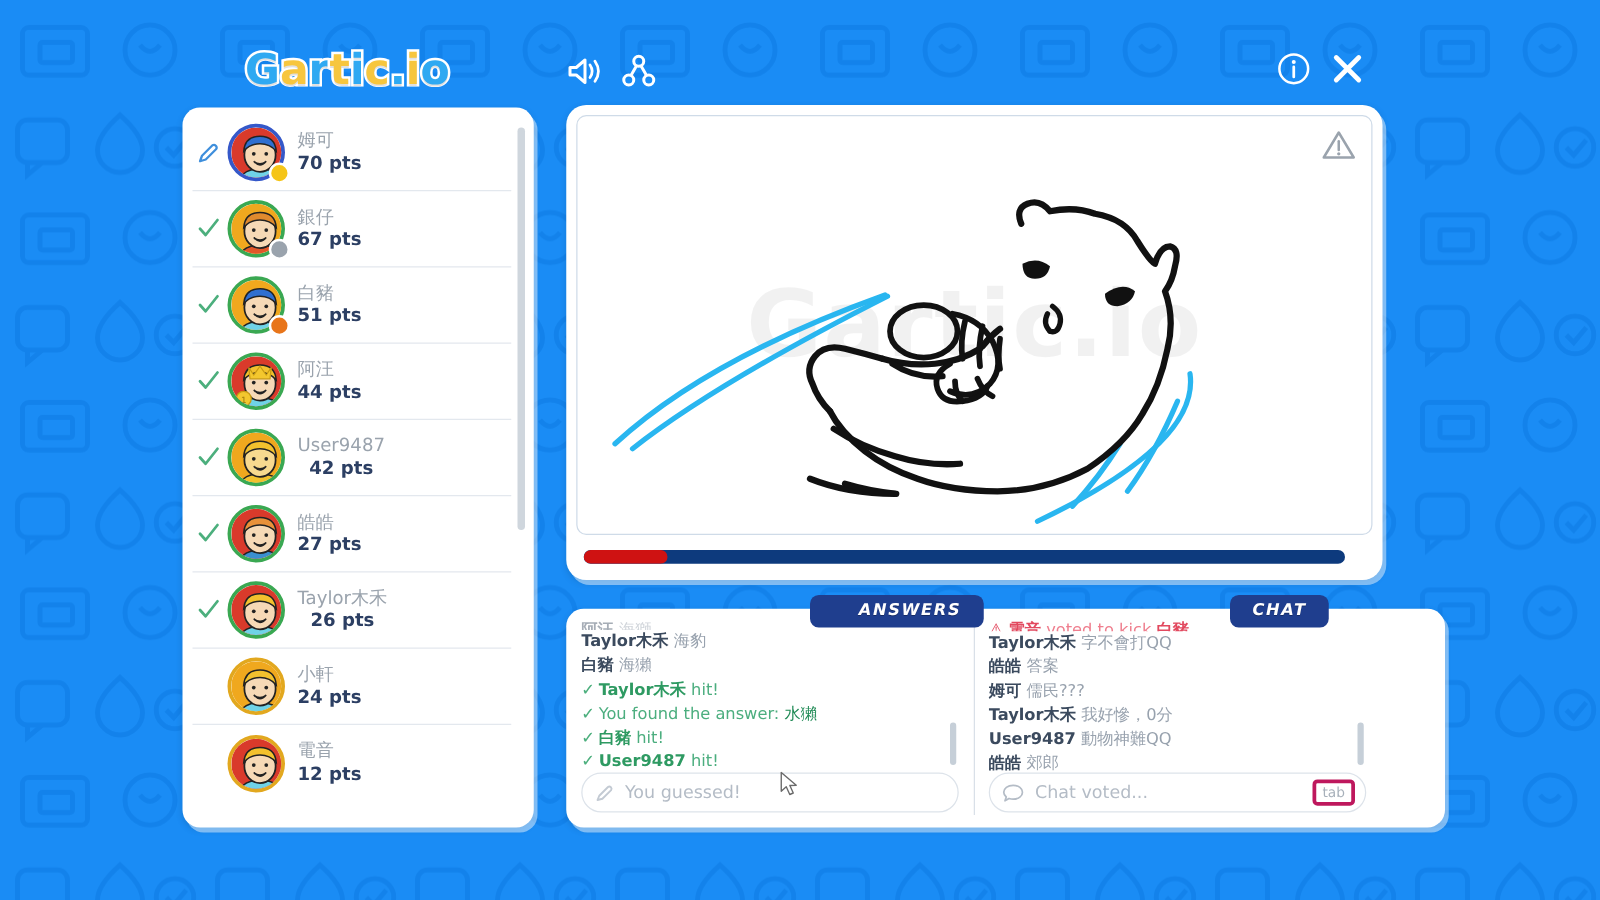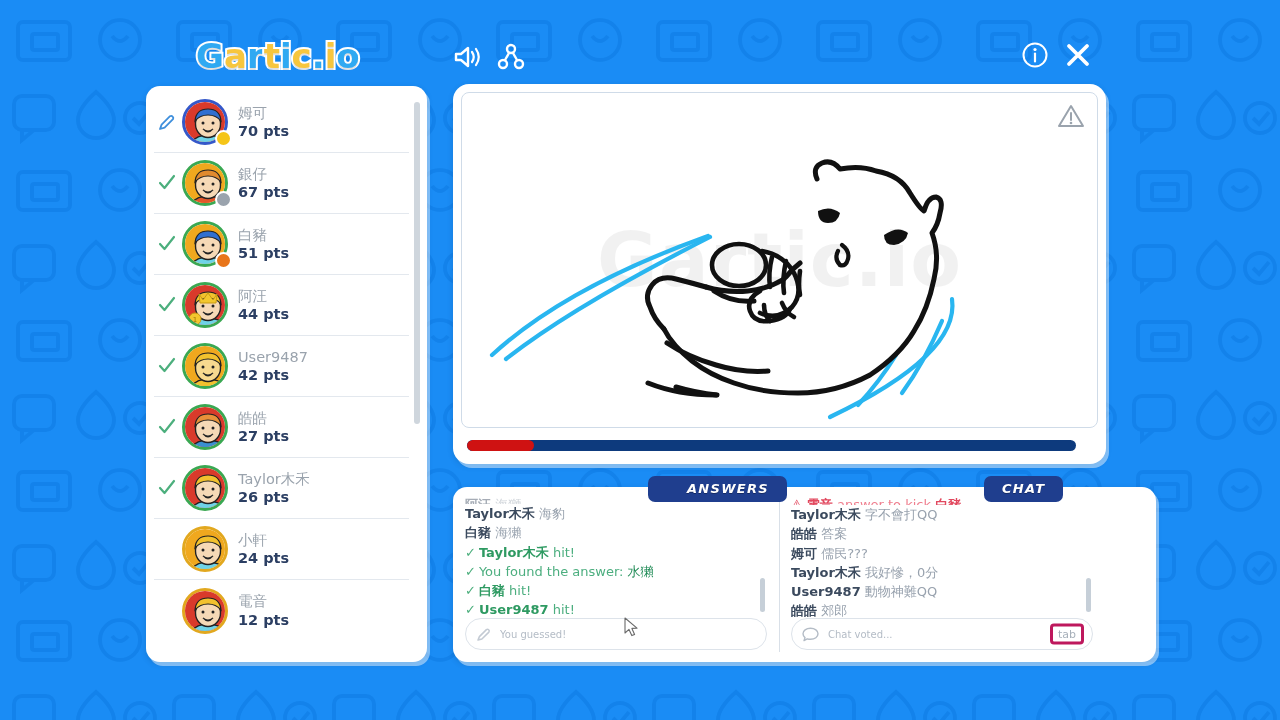--- a/index.html
+++ b/index.html
@@ -83,21 +83,21 @@
   }
   .avatar.ring-blue { border-color: #3558c9; }
   .avatar.ring-yellow { border-color: #e2a81f; }
   .dot {
     position: absolute; right: -4px; bottom: -2px;
     width: 17px; height: 17px; border-radius: 50%;
     border: 2px solid #ffffff;
   }
   .p-text { margin-left: 10px; line-height: 1.12; }
   .p-name { font-size: 14.5px; color: #9aa3ad; font-weight: 500; }
-  .p-pts  { font-size: 14.5px; color: #2c3f63; font-weight: bold; margin-top: 2px; }
+  .p-pts  { font-size: 14.5px; color: #2c3f63; font-weight: bold; margin-top: 2px; text-align: center; }
   #players-scrollbar {
     position: absolute; right: 7px; top: 16px;
     width: 6px; height: 540px;
     background: transparent;
   }
   #players-thumb {
     position: absolute; top: 0; left: 0;
     width: 6px; height: 322px;
     background: #cfd6dd; border-radius: 3px;
   }
@@ -197,21 +197,21 @@
   .input-row {
     height: 32px; margin: 0 0 12px 0;
     border: 1.5px solid #dde3ea;
     border-radius: 16px;
     display: flex; align-items: center;
     padding: 0 10px;
     background: #fff;
     position: relative;
   }
   .input-icon { margin-right: 9px; display: flex; align-items: center; }
-  .input-ph { font-size: 10px; color: #b4bcc6; }
+  .input-ph { font-size: 14px; color: #b4bcc6; }
   .tab-key {
     position: absolute; right: 8px; top: 50%; transform: translateY(-50%);
     font-size: 11px; color: #a7b0ba;
     border: 3px solid #be185d; border-radius: 4px;
     padding: 1px 5px;
   }
 
   
   #cursor { position: absolute; left: 624px; top: 617px; z-index: 30; }
 </style>
@@ -570,21 +570,21 @@
       </span>
       <span class="input-ph">You guessed!</span>
     </div>
   </div>
 
   <div id="panel-divider"></div>
 
   <div class="half">
     <div class="msg-list" id="chat-list">
       <div class="list-scrollbar"></div>
-    <div class="msg-line" style="height: 10px; overflow: hidden;"><span class="m-kick">⚠</span> <span class="m-kick">電音</span> <span class="m-kick-plain">answer to kick</span> <span class="m-kick">白豬</span></div>
+    <div class="msg-line" style="height: 10px; overflow: hidden;"><span class="m-kick">⚠</span> <span class="m-kick">電音</span> <span class="m-kick-plain">voted to kick</span> <span class="m-kick">白豬</span></div>
         <div class="msg-line"><span class="m-name">Taylor木禾</span> <span class="m-text">字不會打QQ</span></div>
         <div class="msg-line"><span class="m-name">皓皓</span> <span class="m-text">答案</span></div>
         <div class="msg-line"><span class="m-name">姆可</span> <span class="m-text">儒民???</span></div>
         <div class="msg-line"><span class="m-name">Taylor木禾</span> <span class="m-text">我好慘，0分</span></div>
         <div class="msg-line"><span class="m-name">User9487</span> <span class="m-text">動物神難QQ</span></div>
         <div class="msg-line"><span class="m-name">皓皓</span> <span class="m-text">郊郎</span></div>
       </div>
     <div class="input-row">
       <span class="input-icon">
         <svg width="17" height="15" viewBox="0 0 17 15">

